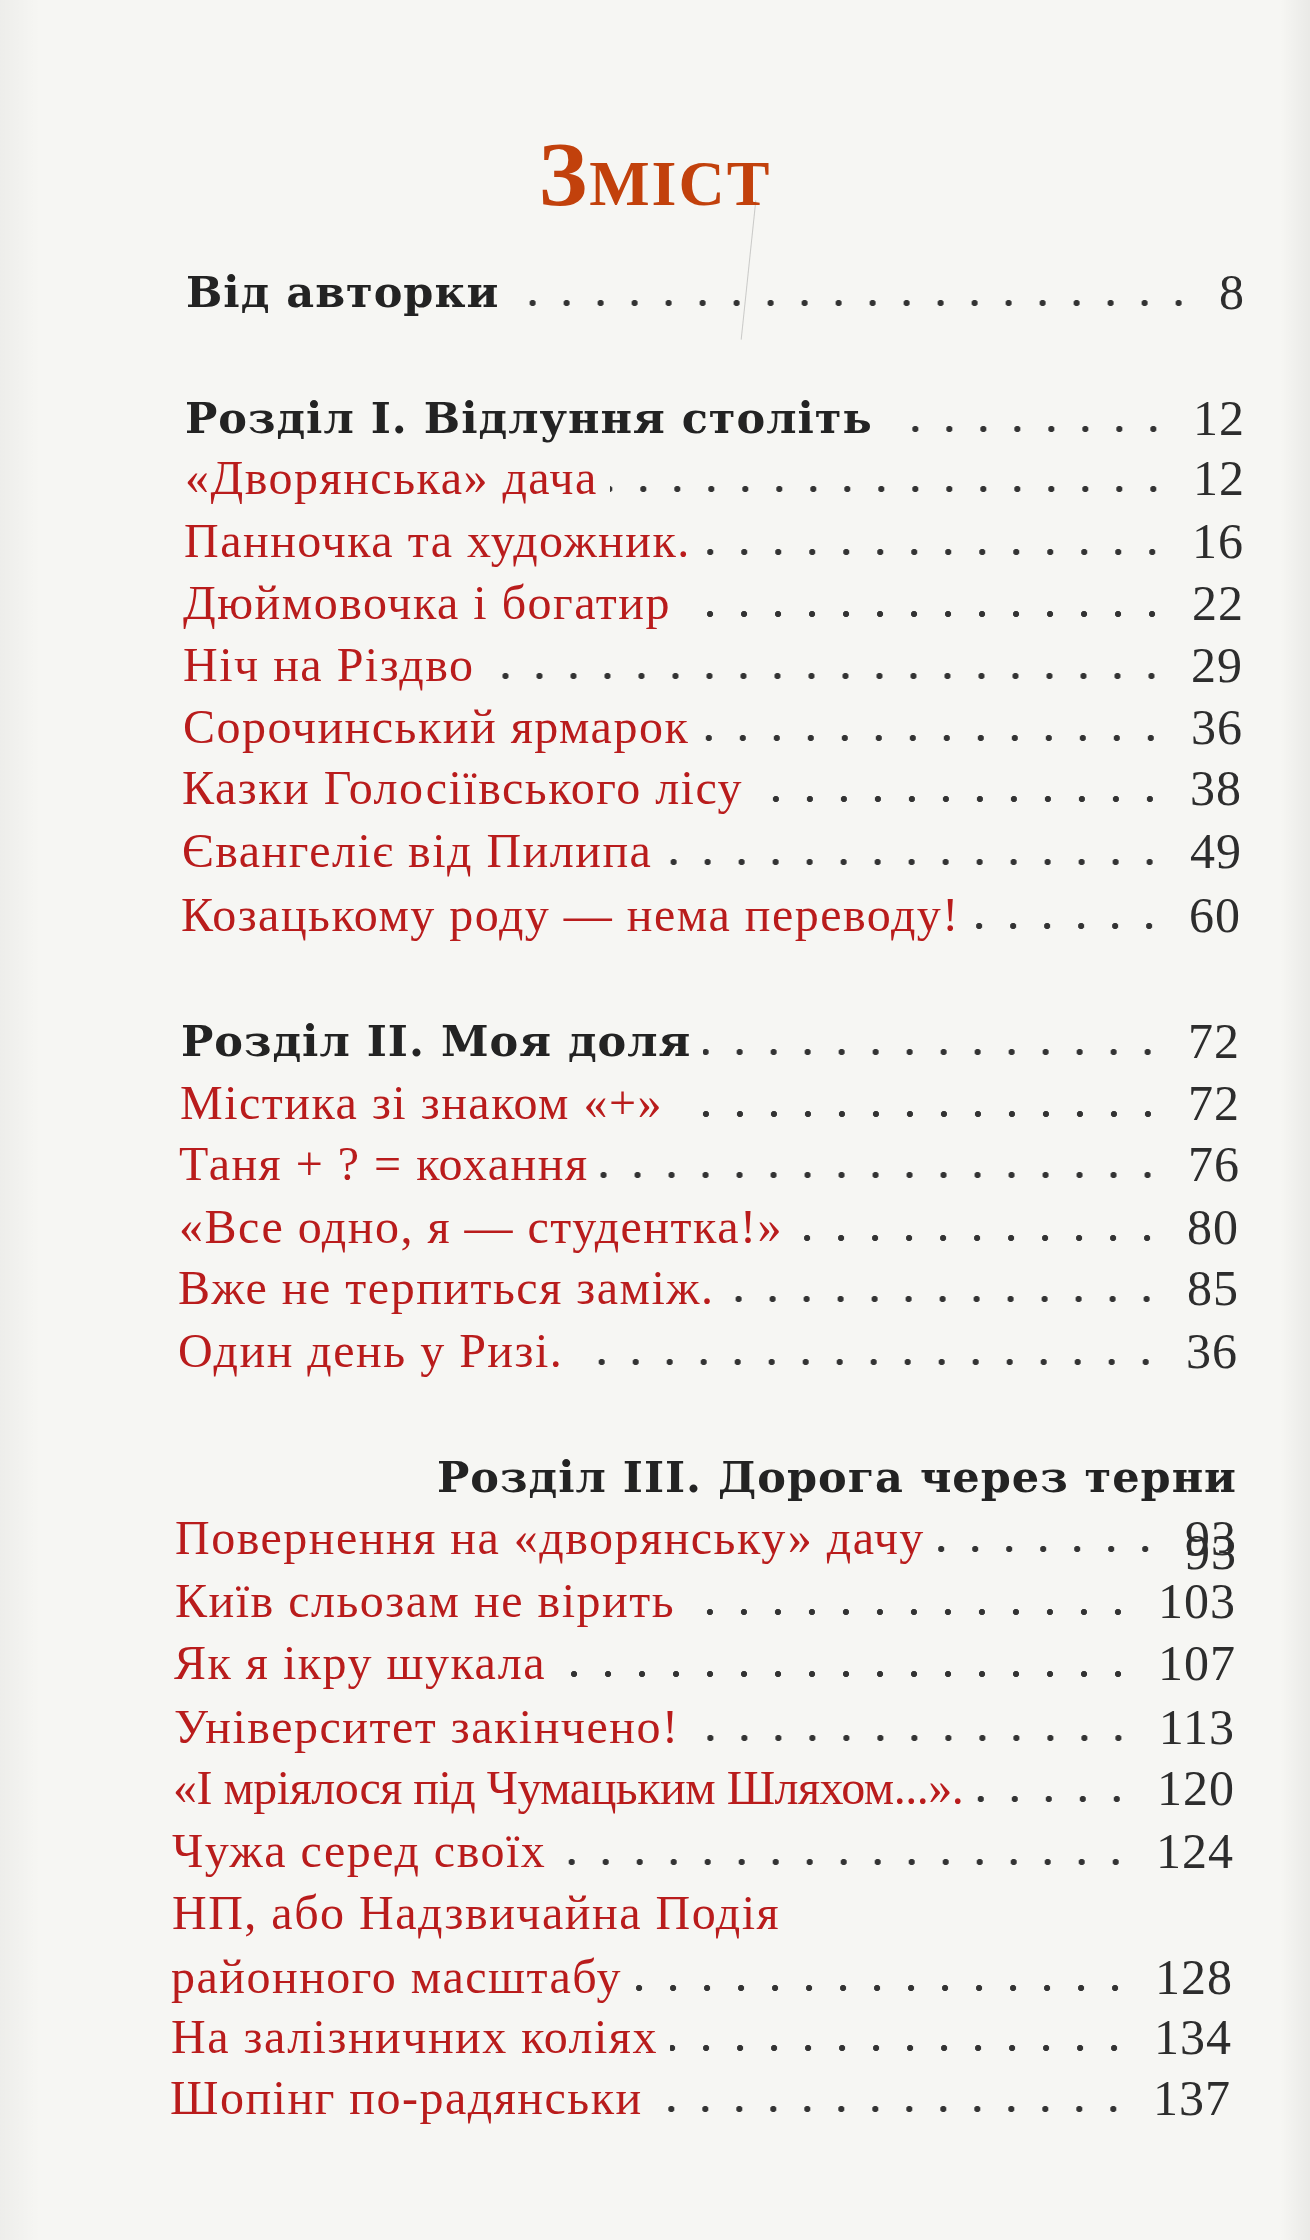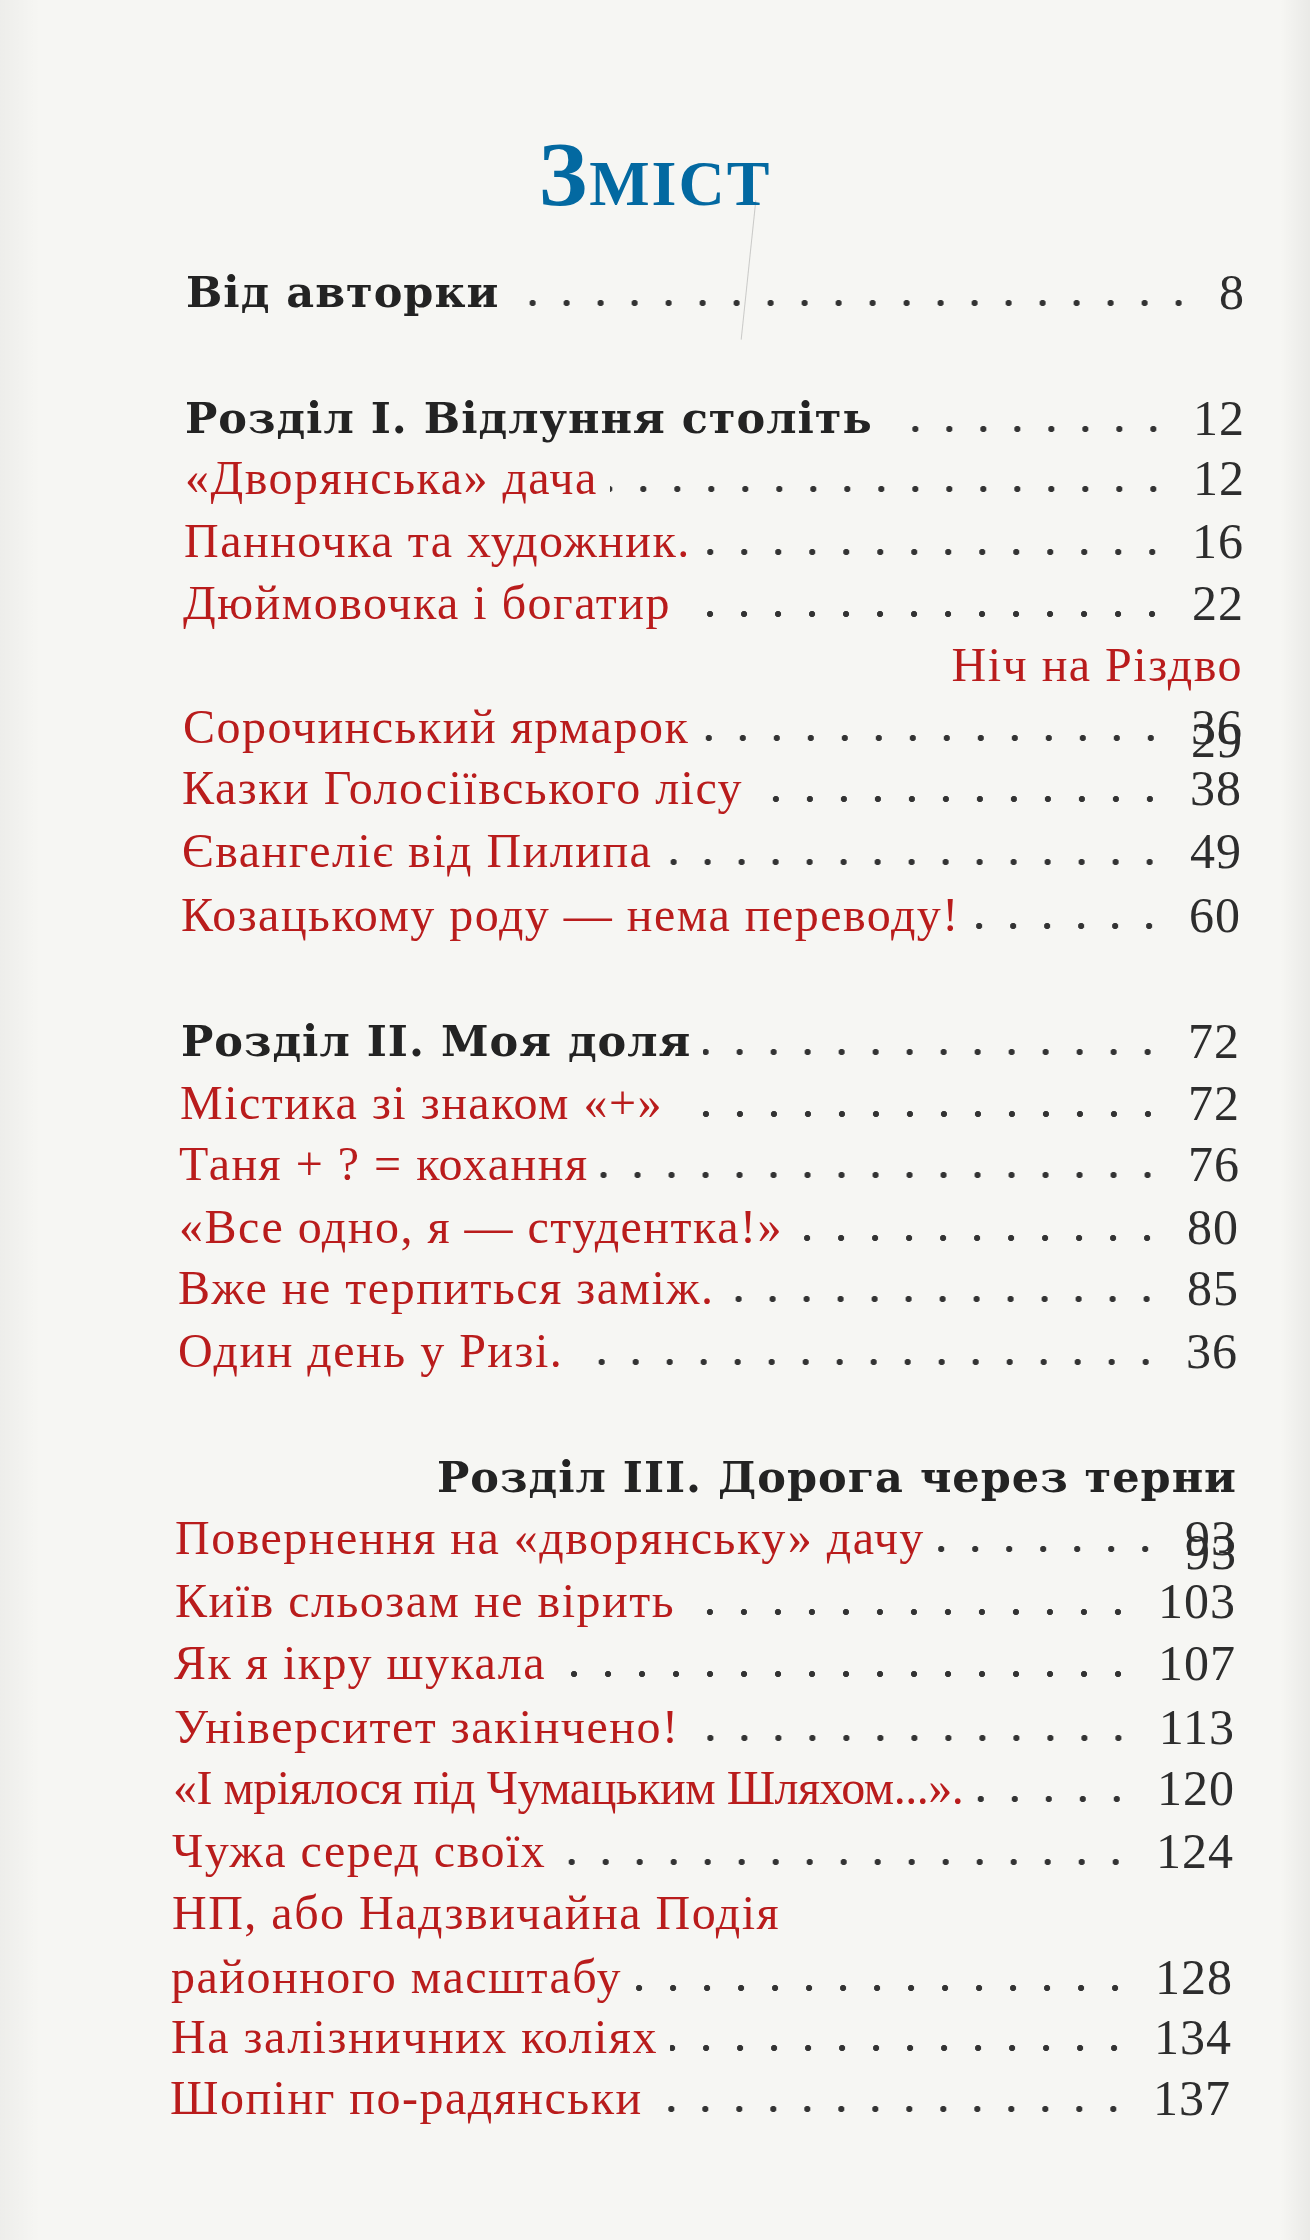--- a/index.html
+++ b/index.html
@@ -36,21 +36,21 @@
     position: absolute;
     left: 0;
     width: 1310px;
     top: 62px;
     text-align: center;
     font-family: "Liberation Serif", serif;
     font-weight: bold;
     font-size: 92px;
     line-height: 100px;
     letter-spacing: 2px;
-    color: #0369a1;
+    color: #c2410c;
     font-variant: small-caps;
   }
   .toc {
     position: absolute;
     left: 0;
     top: 0;
     width: 1310px;
     height: 2240px;
   }
   .row {
@@ -123,21 +123,21 @@
   <div class="row" style="left:184px; right:66px; top:511px;">
     <span class="label">Панночка та художник.</span>
     <span class="leader"></span>
     <span class="num">16</span>
   </div>
   <div class="row" style="left:183px; right:66px; top:573px;">
     <span class="label">Дюймовочка і богатир</span>
     <span class="leader"></span>
     <span class="num">22</span>
   </div>
-  <div class="row" style="left:183px; right:67px; top:635px;flex-direction:column;">
+  <div class="row" style="left:183px; right:67px; top:635px;">
     <span class="label">Ніч на Різдво</span>
     <span class="leader"></span>
     <span class="num">29</span>
   </div>
   <div class="row" style="left:183px; right:67px; top:697px;">
     <span class="label">Сорочинський ярмарок</span>
     <span class="leader"></span>
     <span class="num">36</span>
   </div>
   <div class="row" style="left:182px; right:68px; top:758px;">

